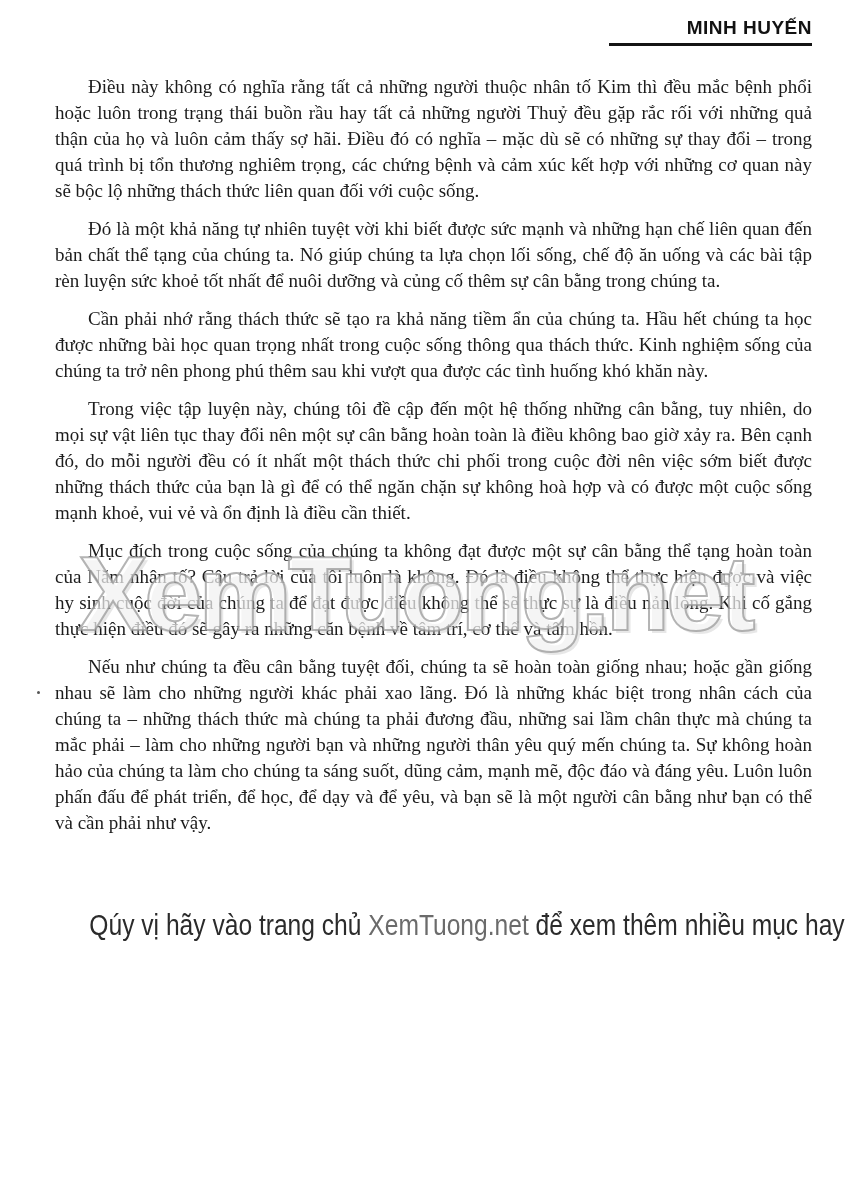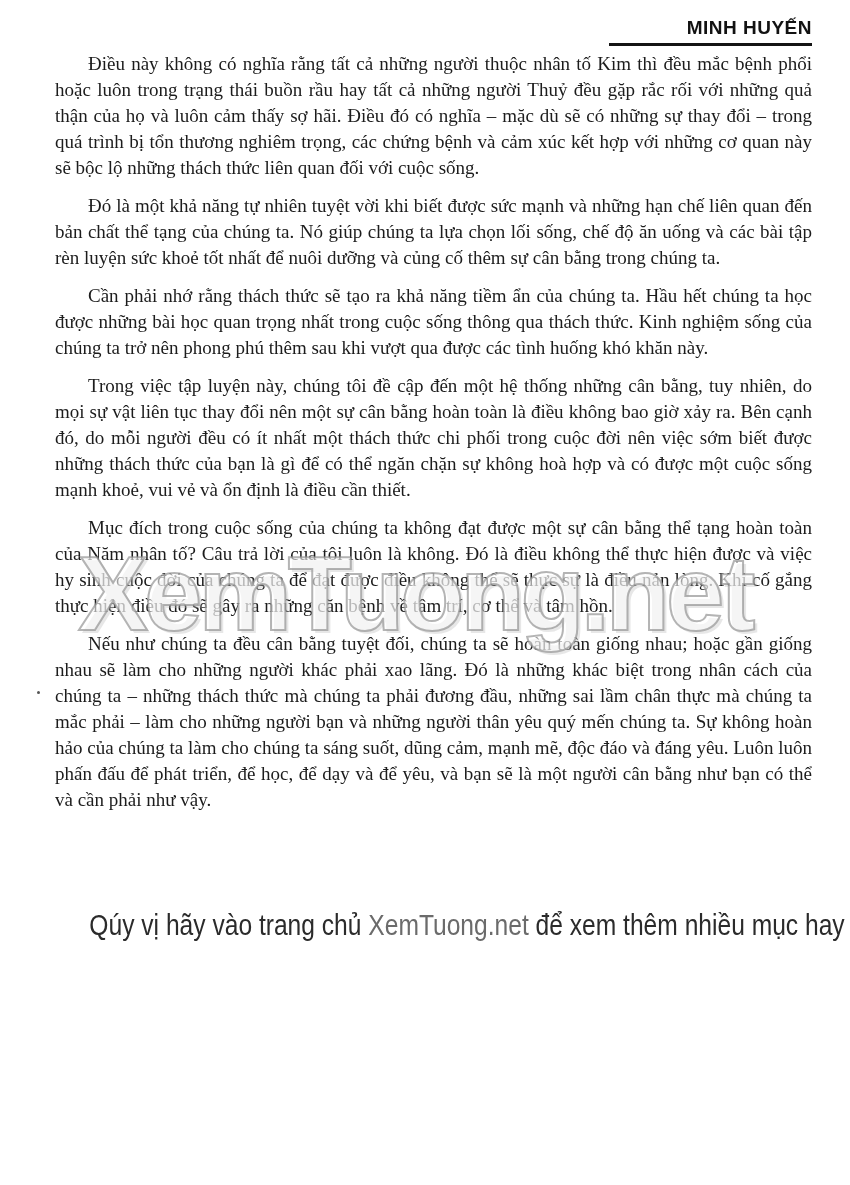--- a/index.html
+++ b/index.html
@@ -33,21 +33,21 @@
     top: 43px;
     left: 609px;
     width: 203px;
     height: 3px;
     background: #141414;
   }
 
   
   .body-text {
     position: absolute;
-    top: 51px;
+    top: 74px;
     left: 55px;
     width: 757px;
     font-size: 19px;
     line-height: 26px;
     color: #1c1c1c;
     text-align: justify;
   }
   .body-text p {
     margin: 0 0 12px 0;
     text-indent: 33px;

